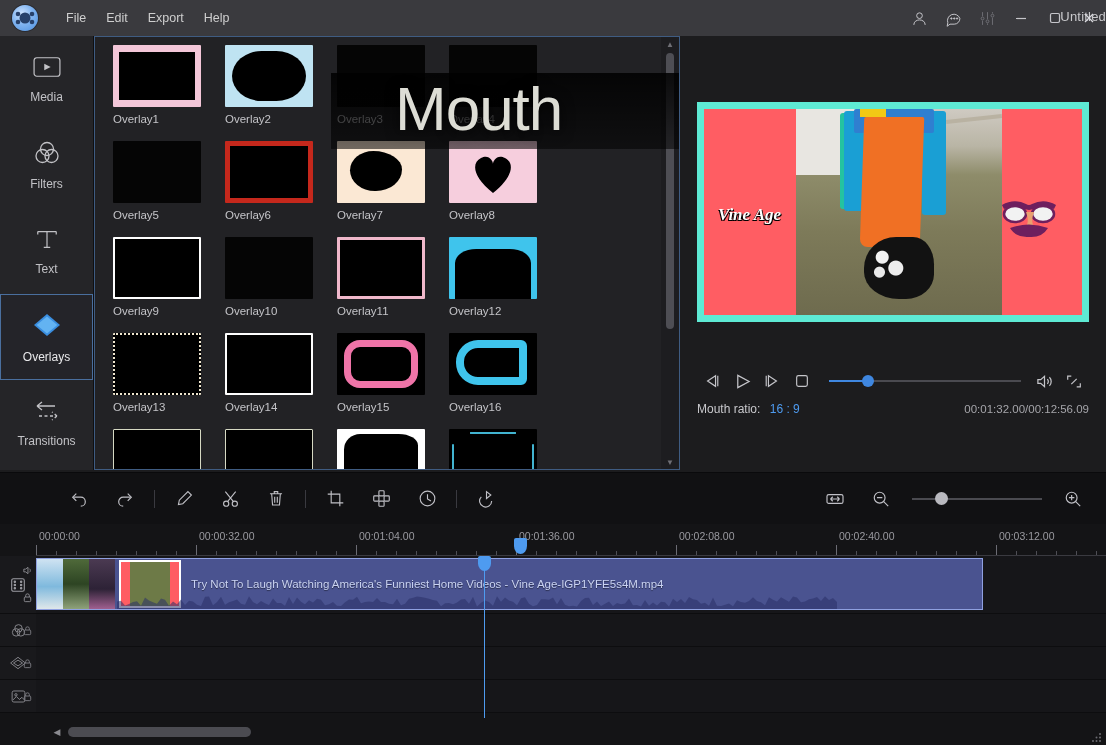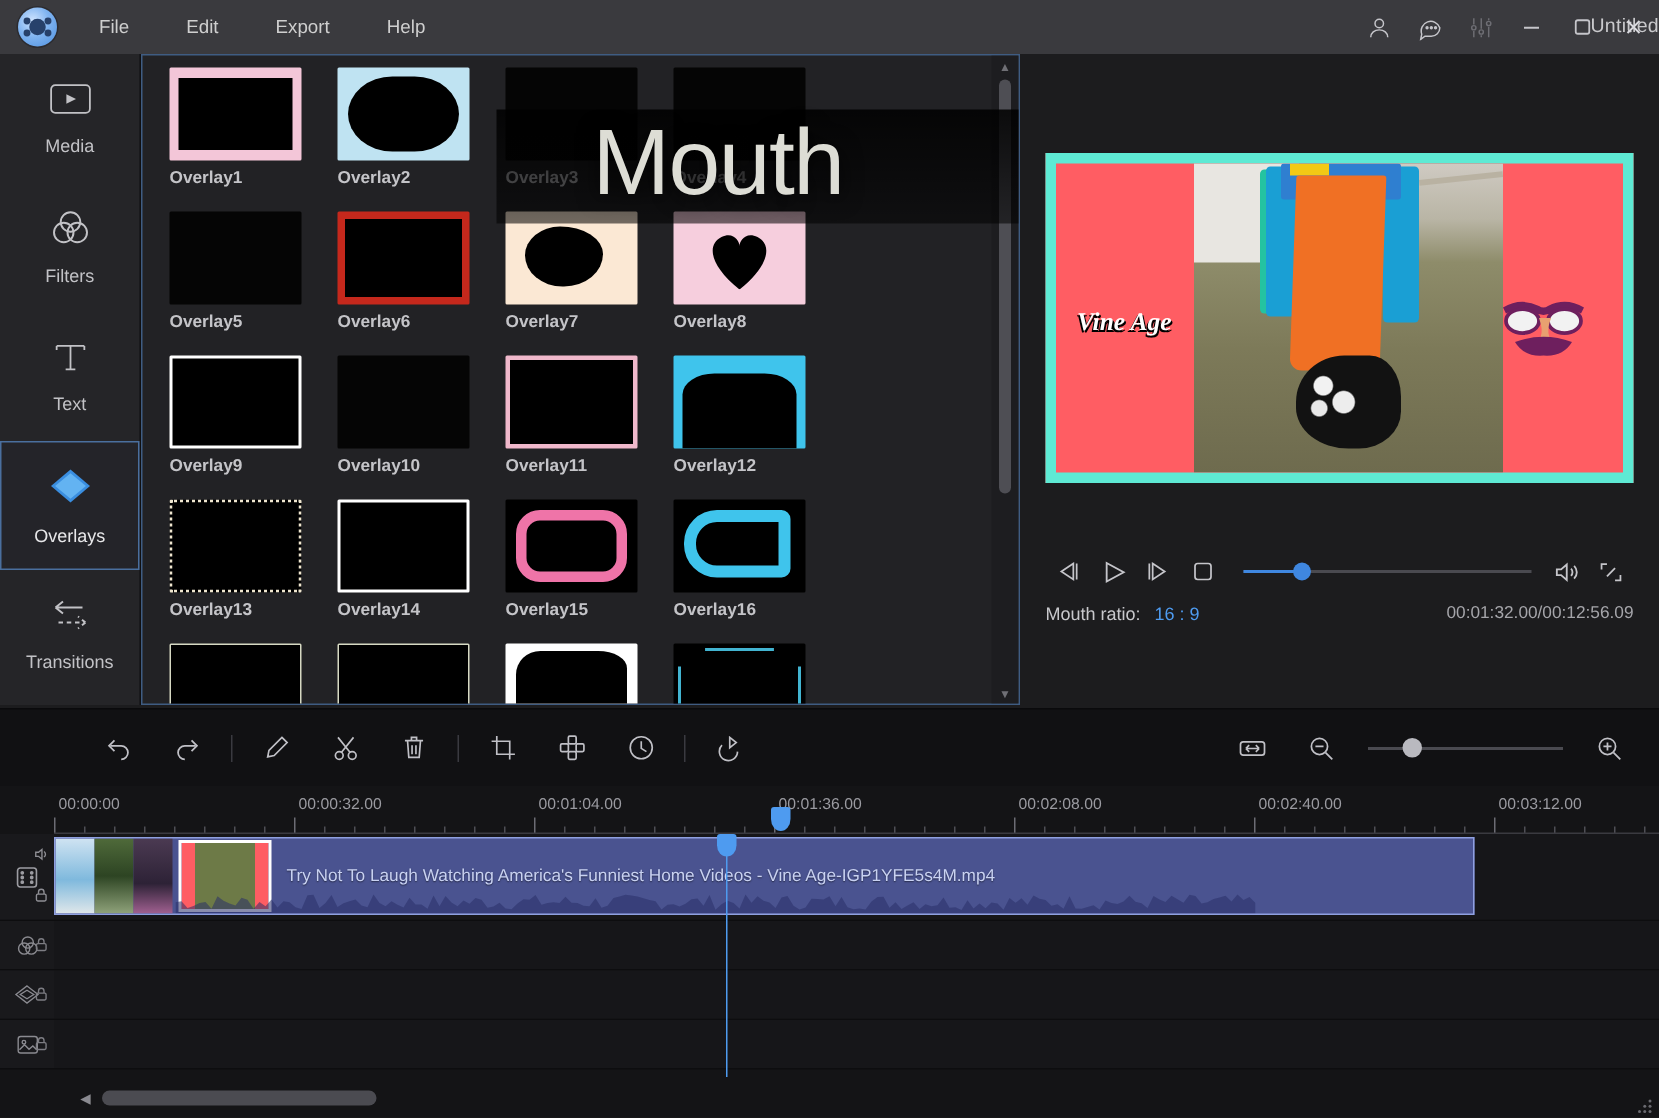--- a/index.html
+++ b/index.html
@@ -22,21 +22,21 @@
     background:radial-gradient(circle at 38% 34%, #cfe4ff 0%, #7fb3f0 46%, #4b8fe0 100%);
     position:relative; box-shadow:0 0 0 1px #2b2b30;
   }
   .logo::after {
     content:""; position:absolute; left:50%; top:50%;
     width:11px; height:11px; transform:translate(-50%,-50%);
     border-radius:50%; background:#27416b;
     box-shadow: -7px -4px 0 -3.2px #27416b, 7px -4px 0 -3.2px #27416b,
                 -7px 4px 0 -3.2px #27416b, 7px 4px 0 -3.2px #27416b;
   }
-  .menu { display:flex; margin-left:18px; gap:18px;text-align:right; }
+  .menu { display:flex; margin-left:18px; gap:0;text-align:right; }
   .menu-item {
     font-size:12.5px; color:#cfcfcf; padding:4px 10px; border-radius:3px; cursor:default;
   }
   .win-title {
     position:absolute; left:0; right:0; top:9px; text-align:right;
     font-size:13px; color:#c9c9cc; letter-spacing:.2px; pointer-events:none;
   }
   .tb-right { position:absolute; right:0; top:0; height:36px; display:flex; align-items:center; }
   .tb-icon {
     width:34px; height:36px; display:flex; align-items:center; justify-content:center;
@@ -59,21 +59,21 @@
   .nav-label { font-size:12px; }
 
   
   .panel {
     position:absolute; left:94px; top:36px; width:586px; height:434px;
     background:#222225; border:1px solid #3f5c82; overflow:hidden;
   }
   .grid {
     position:absolute; left:0; top:0; right:18px; bottom:0;
     padding:8px 0 0 18px;
-    display:flex; flex-wrap:wrap; align-content:flex-start;font-weight:bold;
+    display:flex; flex-wrap:wrap; align-content:flex-start;
   }
   .cell { width:112px; margin:0 0 16px 0; cursor:default; }
   .thumb {
     width:88px; height:62px; background:#000; border-radius:1px;
     position:relative; overflow:hidden;
   }
   .cell-label {
     margin-top:6px; font-size:11.5px; color:#c4c4c8;
   }
   

